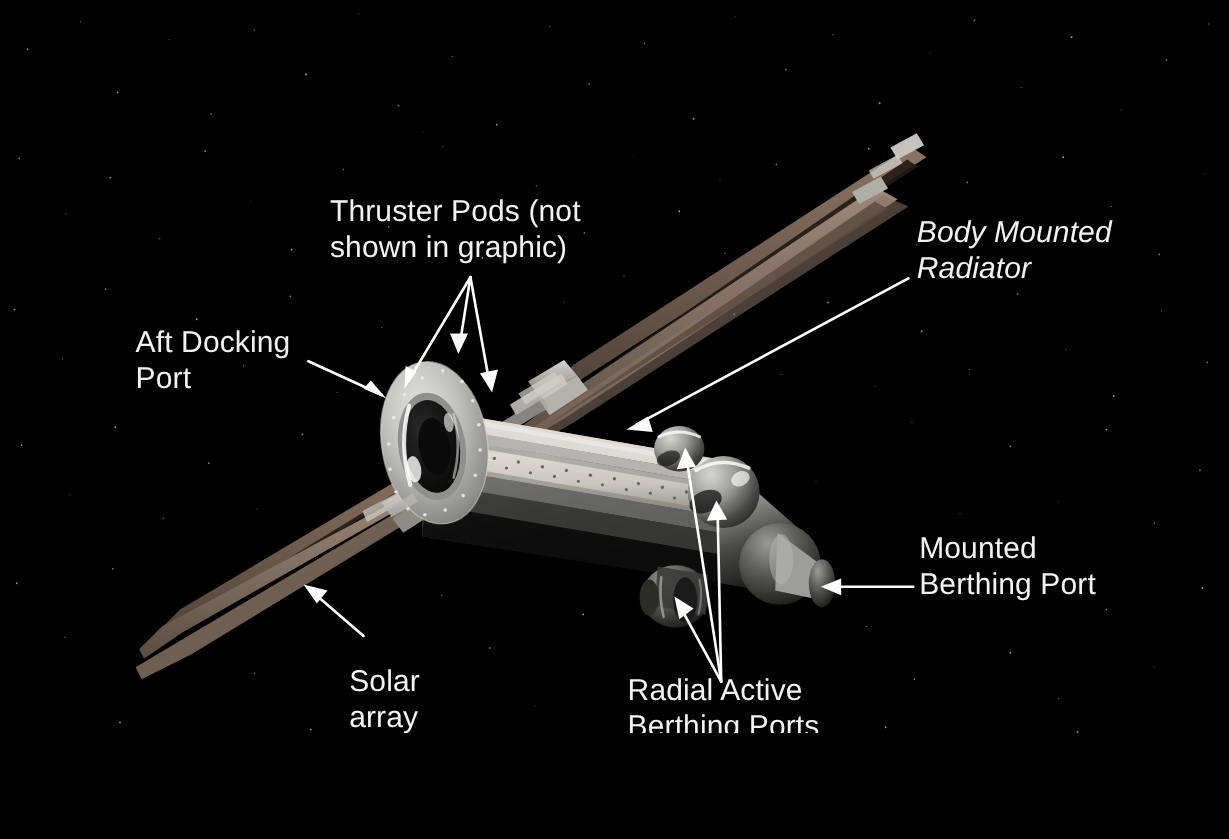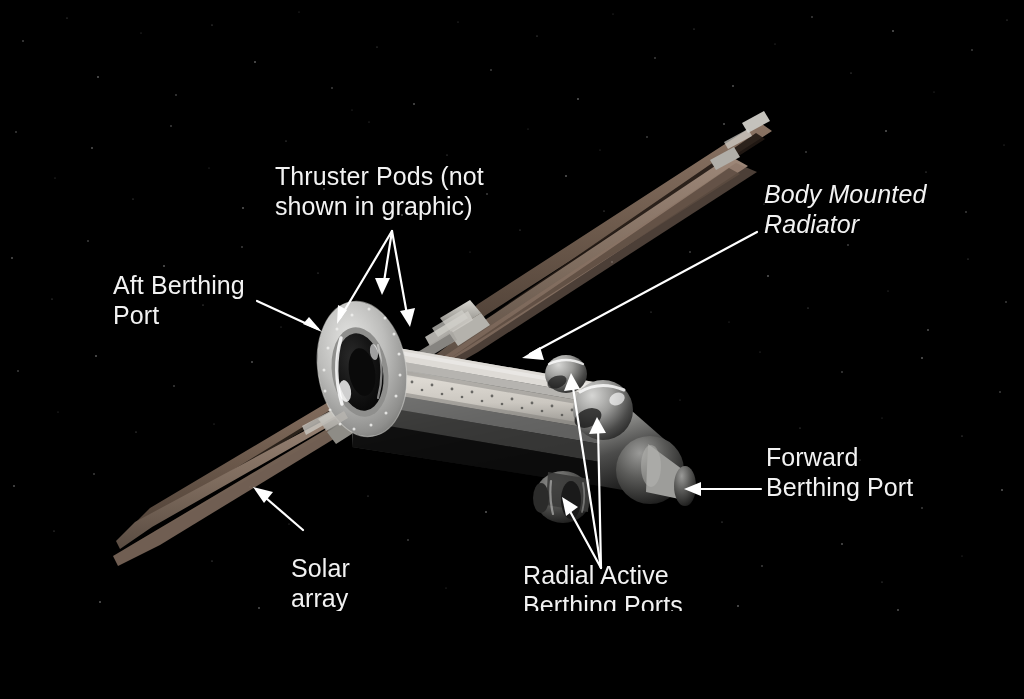--- a/index.html
+++ b/index.html
@@ -472,27 +472,27 @@
       <g>
         <line x1="303" y1="530" x2="259" y2="492"></line>
         <polygon points="253,487 273,492 264,503" stroke="none"></polygon>
       </g>
     </g>
   </svg>
 
   <div class="label" id="lbl-thruster">Thruster Pods (not
 shown in graphic)</div>
 
-  <div class="label" id="lbl-aft">Aft Berthing
+  <div class="label" id="lbl-aft">Aft Docking
 Port</div>
 
   <div class="label" id="lbl-radiator">Body Mounted
 Radiator</div>
 
-  <div class="label" id="lbl-forward">Forward
+  <div class="label" id="lbl-forward">Mounted
 Berthing Port</div>
 
   <div class="label" id="lbl-radial">Radial Active
 Berthing Ports</div>
 
   <div class="label" id="lbl-solar">Solar
 array</div>
 
 </div>
 

